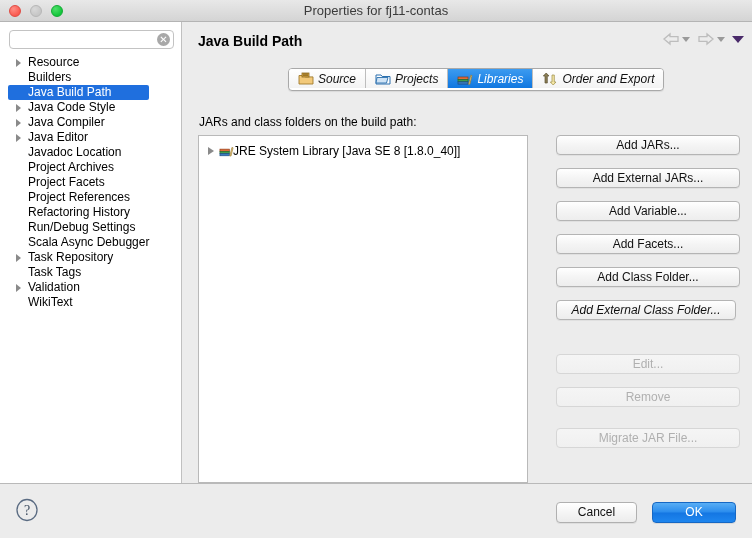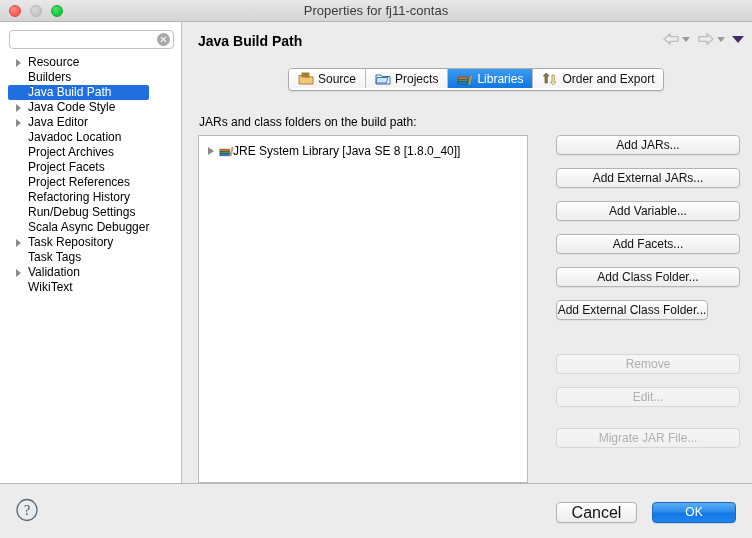--- a/index.html
+++ b/index.html
@@ -183,20 +183,21 @@
   #tabbar {
     position: absolute;
     left: 106px; top: 46px;
     height: 21px;
     display: flex;
     background: #ffffff;
     border: 1px solid #a9a9a9;
     border-radius: 4px;
     overflow: hidden;
     box-shadow: 0 1px 1px rgba(0,0,0,0.08);
+    font-style: italic;
   }
   .tab {
     display: flex;
     align-items: center;
     gap: 4px;
     padding: 0 9px;
     height: 19px;
     font-size: 12px;
     color: #111;
     background: linear-gradient(to bottom, #ffffff 0%, #f3f3f3 100%);
@@ -268,21 +269,21 @@
     color: #111;
     background: linear-gradient(to bottom, #ffffff 0%, #f4f4f4 52%, #ededed 100%);
     border: 1px solid #b4b4b4;
     border-radius: 4px;
     box-sizing: border-box;
     line-height: 18px;
     box-shadow: 0 1px 0 rgba(0,0,0,0.05);
     font-family: "Liberation Sans", sans-serif;
     cursor: default;
   }
-  .action-btn.wide { width: 152px; }
+  .action-btn.wide { width: 180px; font-style: italic; }
   .action-btn.disabled {
     color: #b0b0b0;
     background: linear-gradient(to bottom, #f5f5f5 0%, #f0f0f0 100%);
     border-color: #d6d6d6;
     box-shadow: none;
   }
   .spacer-lg { height: 21px; }
   .spacer-md { height: 8px; }
 
   
@@ -296,21 +297,21 @@
   }
   #help-btn {
     position: absolute;
     left: 15px; top: 14px;
     width: 24px; height: 24px;
   }
   #cancel-btn {
     position: absolute;
     left: 556px; top: 502px;
     width: 81px; height: 21px;
-    font-size: 16px;
+    font-size: 12px;
     line-height: 19px;
     text-align: center;
     color: #111;
     background: linear-gradient(to bottom, #ffffff 0%, #f4f4f4 55%, #ececec 100%);
     border: 1px solid #b0b0b0;
     border-radius: 4px;
     box-sizing: border-box;
     box-shadow: 0 1px 0 rgba(0,0,0,0.06);
     font-family: "Liberation Sans", sans-serif;
     cursor: default;
@@ -347,20 +348,21 @@
   <div id="sidebar">
     <div id="search-wrap">
       <input id="search-input" type="text" placeholder="" style="">
       <div id="search-clear">✕</div>
     </div>
     <div id="tree">
         <div class="tree-item"><span class="twisty"></span><span>Resource</span></div>
         <div class="tree-item"><span>Builders</span></div>
         <div class="tree-item selected"><span>Java Build Path</span></div>
         <div class="tree-item"><span class="twisty"></span><span>Java Code Style</span></div>
+        <div class="tree-item"><span class="twisty"></span><span>Java Compiler</span></div>
         <div class="tree-item"><span class="twisty"></span><span>Java Editor</span></div>
         <div class="tree-item"><span>Javadoc Location</span></div>
         <div class="tree-item"><span>Project Archives</span></div>
         <div class="tree-item"><span>Project Facets</span></div>
         <div class="tree-item"><span>Project References</span></div>
         <div class="tree-item"><span>Refactoring History</span></div>
         <div class="tree-item"><span>Run/Debug Settings</span></div>
         <div class="tree-item"><span>Scala Async Debugger</span></div>
         <div class="tree-item"><span class="twisty"></span><span>Task Repository</span></div>
         <div class="tree-item"><span>Task Tags</span></div>
@@ -444,22 +446,22 @@
       </div>
 
     <div id="btn-col">
         <div class="action-btn">Add JARs...</div>
         <div class="action-btn">Add External JARs...</div>
         <div class="action-btn">Add Variable...</div>
         <div class="action-btn">Add Facets...</div>
         <div class="action-btn">Add Class Folder...</div>
         <div class="action-btn wide">Add External Class Folder...</div>
         <div class="spacer-lg"></div>
+        <div class="action-btn disabled">Edit...</div>
         <div class="action-btn disabled">Remove</div>
-        <div class="action-btn disabled">Edit...</div>
         <div class="spacer-md"></div>
         <div class="action-btn disabled">Migrate JAR File...</div>
       </div>
   </div>
 
   <div id="bottombar">
     <span id="help-btn">
       <svg width="24" height="24" viewBox="0 0 24 24">
         <ellipse cx="12" cy="12" rx="10" ry="10.5" fill="none" stroke="#5a6b82" stroke-width="1.3"></ellipse>
         <text x="12" y="17" font-size="14" fill="#3f4e61" text-anchor="middle" font-family="Liberation Serif, serif">?</text>

